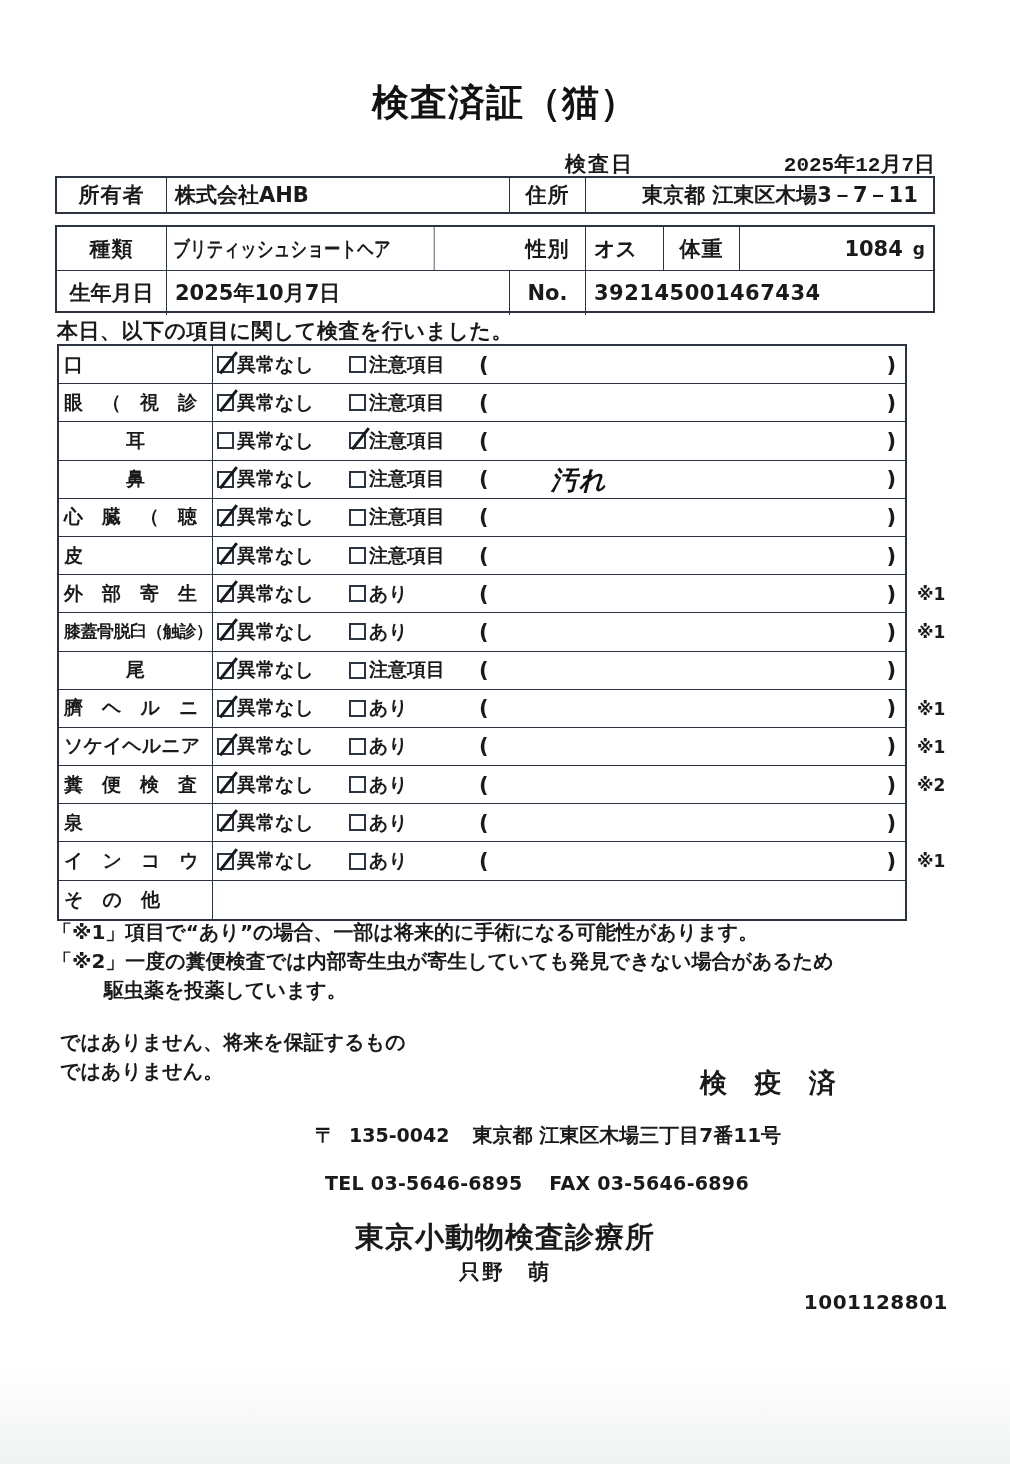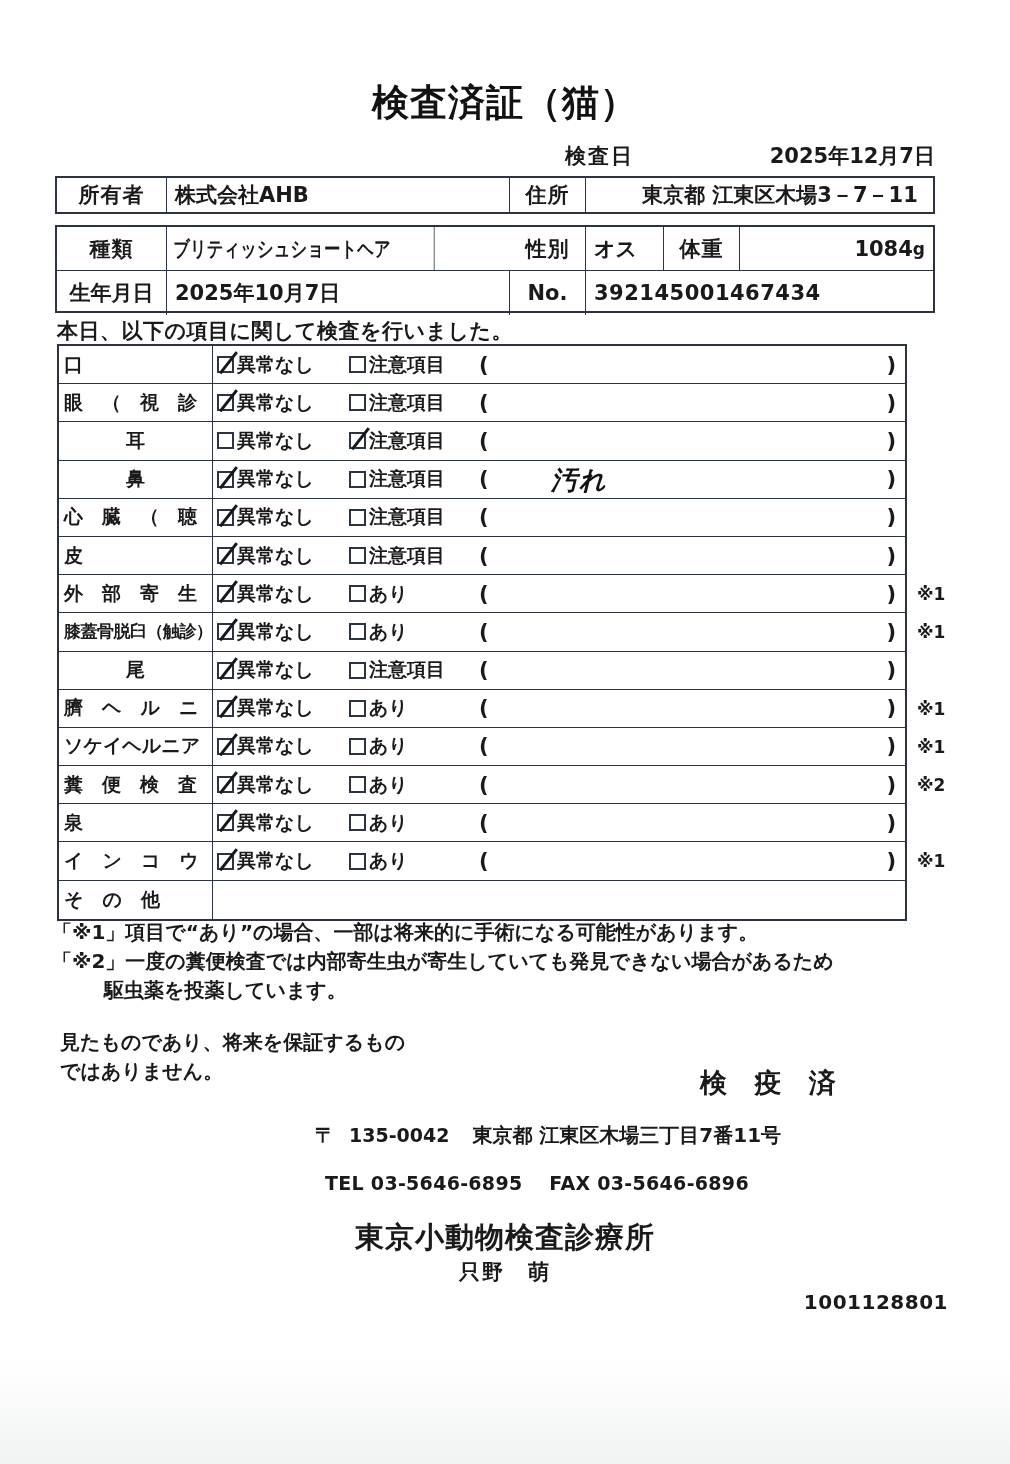--- a/index.html
+++ b/index.html
@@ -32,23 +32,24 @@
     text-align: center;
     font-size: 37px;
     font-weight: 700;
     letter-spacing: 1px;
     color: #121212;
   }
 
   
   .insp-date-row {
     position: absolute;
-    left: 55px; top: 142px;
+    left: 55px; top: 150px;
     width: 880px;
     height: 28px;
+    font-family: Liberation Mono, monospace;
   }
   .insp-date-label {
     position: absolute;
     left: 510px; top: 0;
     font-size: 21px;
     font-weight: 700;
     letter-spacing: 2px;
   }
   .insp-date-value {
     position: absolute;
@@ -108,21 +109,21 @@
     overflow: hidden;
     white-space: nowrap;
   }
   .animal-table .cell:last-child { border-right: none; }
   .c-type-lbl   { width: 110px; justify-content: center; letter-spacing: 1px; }
   .c-type-val   { width: 343px; font-size: 19px; transform: scaleX(0.78); transform-origin: left center; }
   .c-sex-lbl    { width: 76px;  justify-content: center; letter-spacing: 1px; }
   .c-sex-val    { width: 78px; }
   .c-wt-lbl     { width: 76px;  justify-content: center; letter-spacing: 1px; }
   .c-wt-val     { flex: 1; justify-content: flex-end; padding-right: 12px; }
-  .c-wt-val .num { }
+  .c-wt-val .num { margin-right: 10px; }
   .c-wt-val .unit { font-size: 17px; font-weight: 700; }
   .c-dob-lbl    { width: 110px; justify-content: center; letter-spacing: 0px; }
   .c-dob-val    { width: 343px; }
   .c-no-lbl     { width: 76px;  justify-content: center; font-size: 19px; }
   .c-no-val     { flex: 1; letter-spacing: 0.5px; }
 
   
   .intro-line {
     position: absolute;
     left: 57px; top: 317px;
@@ -563,21 +564,21 @@
       </div>
     </div>
 
   <div class="footnotes">
     <div>「※1」項目で“あり”の場合、一部は将来的に手術になる可能性があります。</div>
     <div>「※2」一度の糞便検査では内部寄生虫が寄生していても発見できない場合があるため</div>
     <div class="fn-indent">駆虫薬を投薬しています。</div>
   </div>
 
   <div class="disclaimer">
-    <div>見たものであり、将来を保証するもの</div>
+    <div>ではありません、将来を保証するもの</div>
     <div>ではありません。</div>
   </div>
 
   <div class="stamp">検 疫 済</div>
 
   <div class="addr-line">
     <span class="zip-sym">〒</span>
     <span class="zip-num">135-0042</span>
     <span>東京都 江東区木場三丁目7番11号</span>
   </div>

